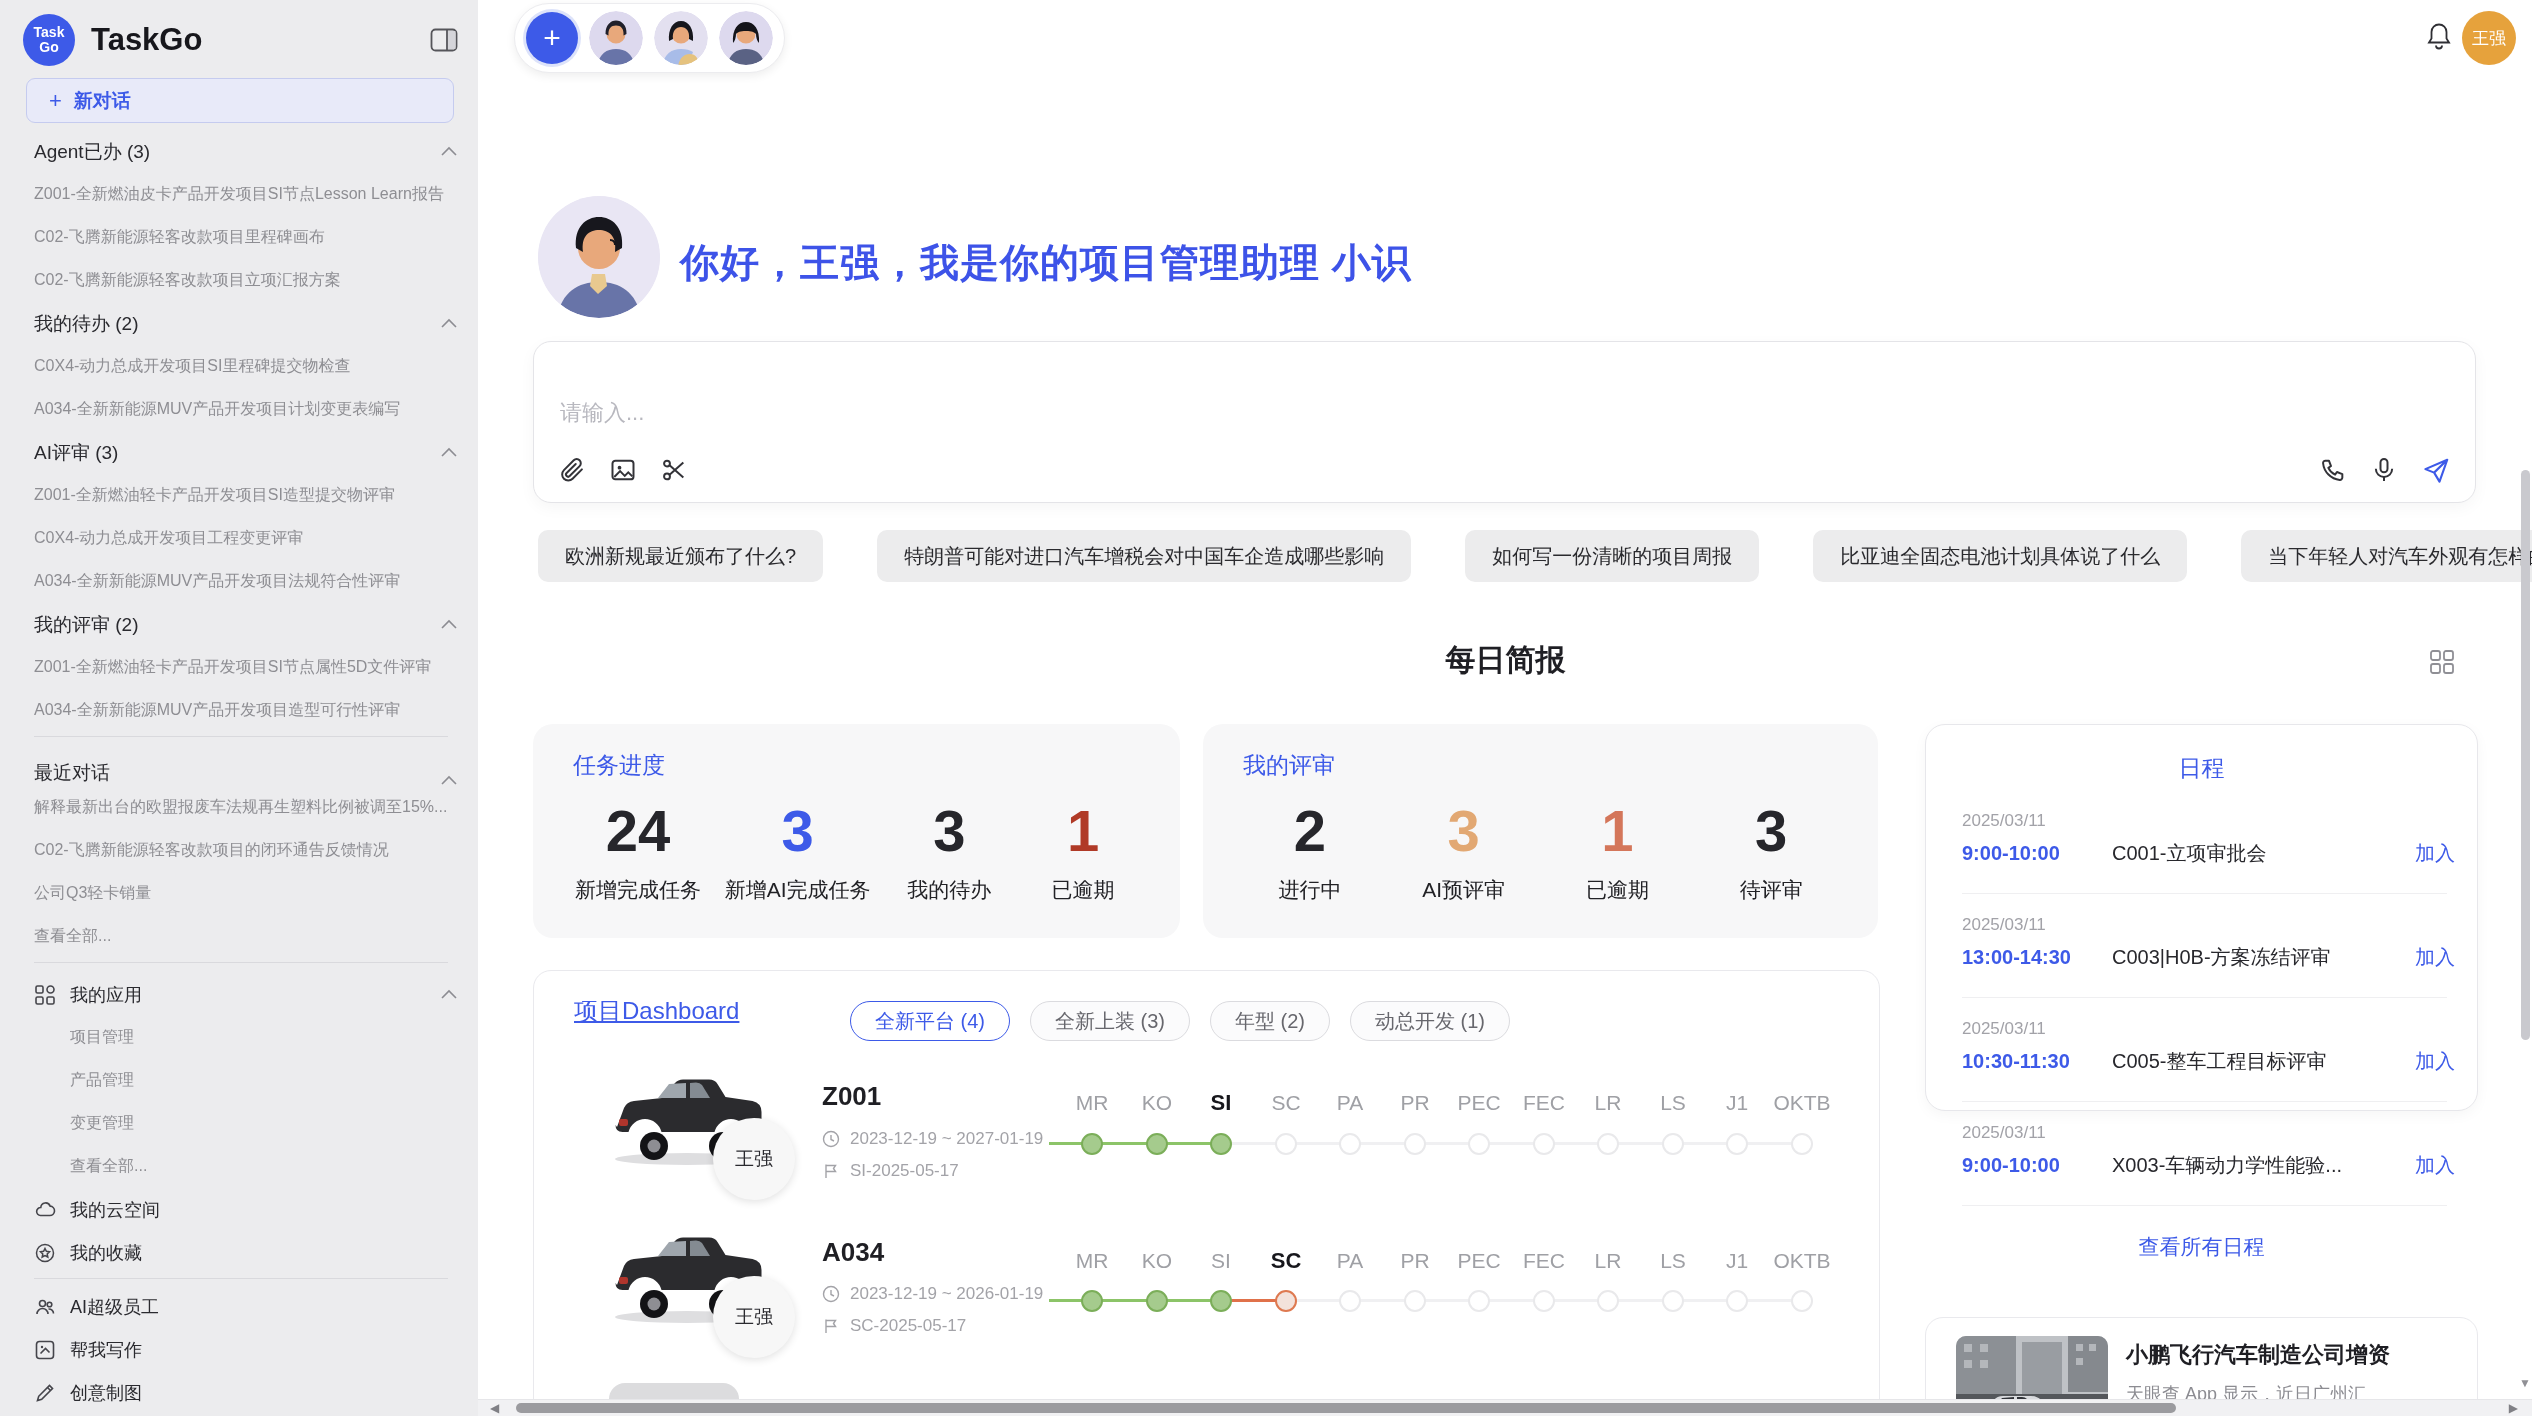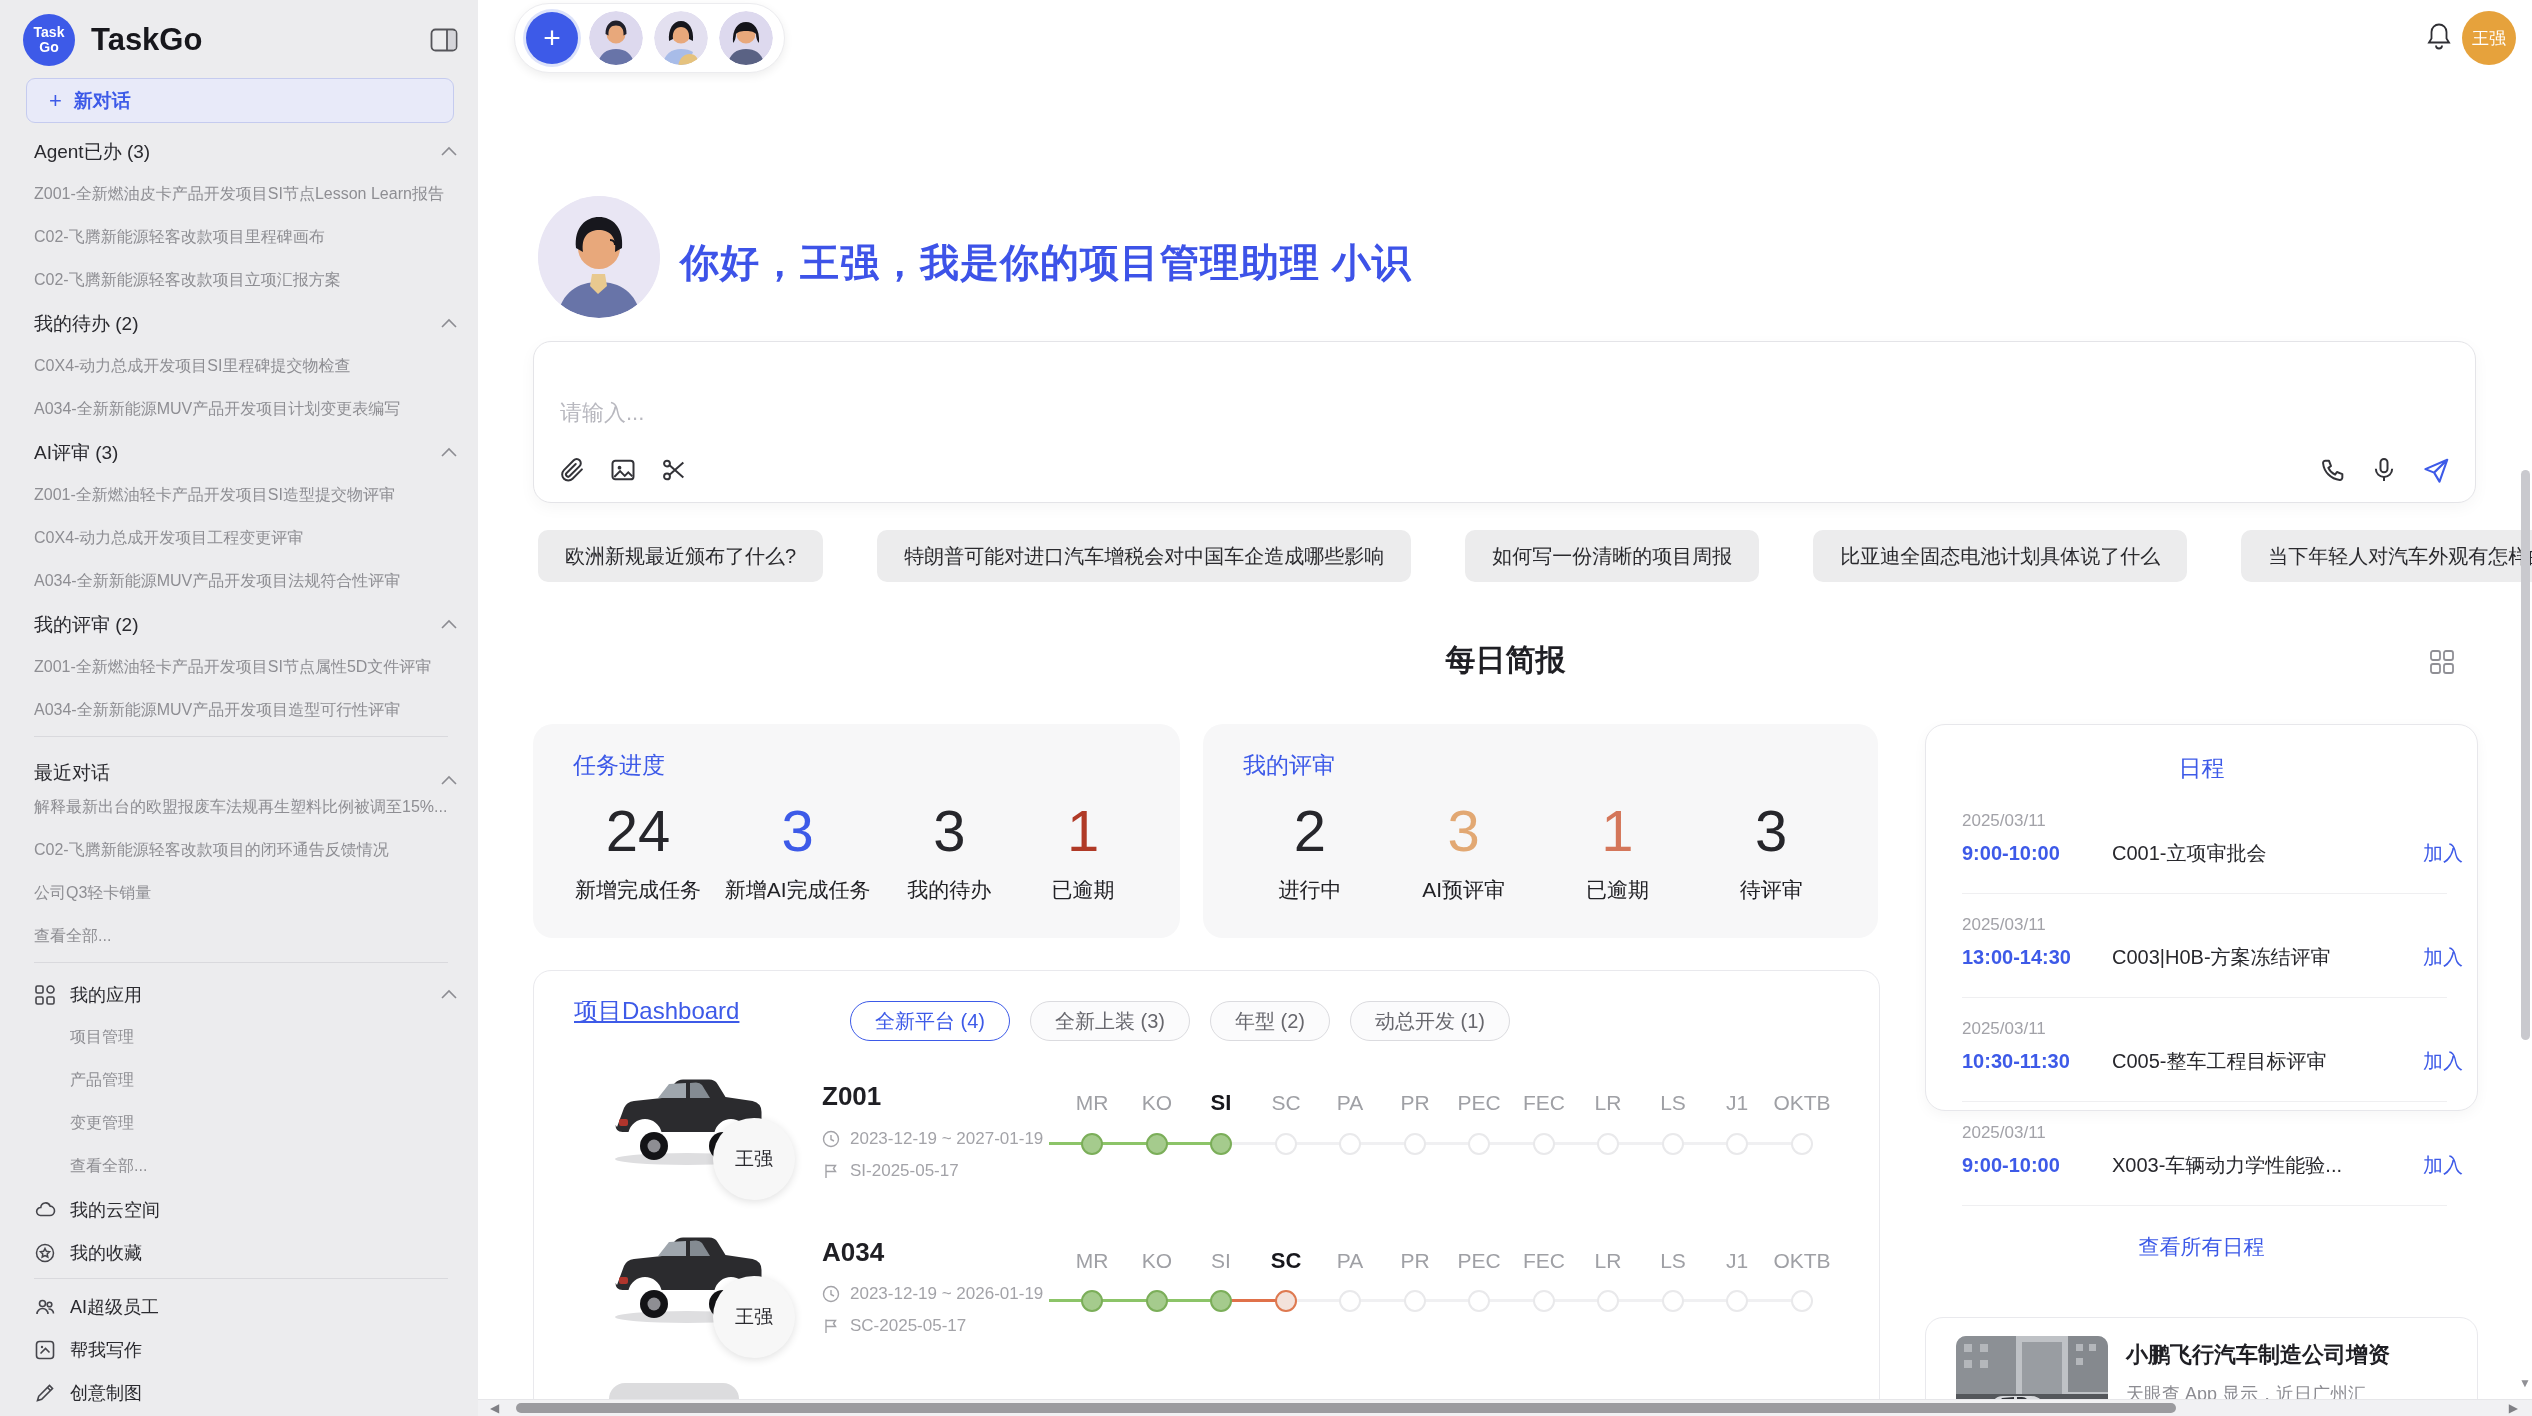--- a/index.html
+++ b/index.html
@@ -40,21 +40,21 @@
   
   .chips{position:absolute;left:538px;top:530px;display:flex;gap:54px;}
   .chip{height:52px;display:flex;align-items:center;padding:0 27px;background:#ECECED;border-radius:10px;font-size:20px;color:#2A2A2E;white-space:nowrap;cursor:pointer;}
   
   .brief-title{position:absolute;left:533px;top:640px;width:1945px;text-align:center;font-size:30px;font-weight:700;color:#1F1F24;}
   .layout-icon{position:absolute;left:2428px;top:648px;width:28px;height:28px;cursor:pointer;}
   .stat-card{position:absolute;top:724px;height:214px;background:#F7F7F8;border-radius:20px;box-sizing:border-box;}
   .stat-card .sc-title{position:absolute;left:40px;top:26px;font-size:23px;color:#3D5AE8;}
   .stat-grid{position:absolute;left:0;right:0;top:64px;display:flex;justify-content:space-around;padding:0 30px;}
   .stat{text-align:center;min-width:110px;}
-  .stat .num{font-size:58px;font-weight:400;color:#26262B;line-height:86px;}
+  .stat .num{font-size:58px;font-weight:700;color:#26262B;line-height:86px;}
   .stat .lbl{font-size:21px;color:#222226;margin-top:2px;}
   .num.c-blue{color:#3D5AE8;} .num.c-red{color:#B03A27;} .num.c-tan{color:#E2A873;} .num.c-salmon{color:#D4765A;}
   
   .dash{position:absolute;left:533px;top:970px;width:1347px;height:460px;box-sizing:border-box;background:#fff;border:1px solid #E9E9ED;border-radius:18px;}
   .dash-title{position:absolute;left:40px;top:24px;font-size:24px;color:#3D5AE8;text-decoration:underline;}
   .dash-tabs{position:absolute;left:316px;top:30px;display:flex;gap:20px;}
   .dtab{height:40px;box-sizing:border-box;display:flex;align-items:center;padding:0 24px;border-radius:21px;border:1px solid #DBDBDF;background:#FBFBFC;color:#67676D;font-size:20px;cursor:pointer;white-space:nowrap;}
   .dtab.active{border-color:#3D5AE8;color:#3D5AE8;background:#fff;}
   .proj-car{position:absolute;left:63px;width:180px;height:105px;}
   .owner-badge{position:absolute;width:82px;height:82px;border-radius:50%;background:#F7F7F7;box-shadow:0 2px 8px rgba(0,0,0,0.12);display:flex;align-items:center;justify-content:center;font-size:19px;color:#2A2A2F;}
@@ -65,21 +65,21 @@
   .ms-dot{position:absolute;width:22px;height:22px;border-radius:50%;box-sizing:border-box;background:#fff;border:2px solid #E9E9EB;}
   .ms-dot.done{background:#A5CB8D;border-color:#7BAE59;}
   .ms-dot.overdue{background:#F3E2DB;border-color:#DE7950;}
   .ms-line{position:absolute;height:3px;background:#F0F0F2;}
   .ms-line.green{background:#8CC468;}
   .ms-line.orange{background:#E0714A;}
   .third-sliver{position:absolute;left:75px;top:412px;width:130px;height:34px;border-radius:16px 16px 0 0;background:#DCDCDE;}
   
   .sched{position:absolute;left:1925px;top:724px;width:553px;height:387px;box-sizing:border-box;background:#fff;border:1px solid #E7E7EB;border-radius:20px;box-shadow:0 4px 14px rgba(0,0,0,0.04);}
   .sched-title{position:absolute;left:0;right:0;top:28px;text-align:center;font-size:23px;color:#3D5AE8;}
-  .sch-entry{position:absolute;left:36px;right:14px;}
+  .sch-entry{position:absolute;left:36px;right:22px;}
   .sch-date{font-size:17px;color:#A2A2A8;}
   .sch-main{display:flex;align-items:center;margin-top:9px;}
   .sch-time{font-size:20px;font-weight:600;color:#3D5AE8;width:150px;}
   .sch-name{font-size:20px;color:#28282D;flex:1;white-space:nowrap;overflow:hidden;}
   .sch-join{font-size:20px;color:#3D5AE8;cursor:pointer;}
   .sch-div{position:absolute;left:36px;right:30px;border:none;border-top:1px solid #EFEFF1;margin:0;}
   .sch-all{position:absolute;left:0;right:0;top:508px;text-align:center;font-size:21px;color:#3D5AE8;cursor:pointer;}
   
   .news{position:absolute;left:1925px;top:1317px;width:553px;height:170px;box-sizing:border-box;background:#fff;border:1px solid #E9E9ED;border-radius:18px;}
   .news-img{position:absolute;left:30px;top:18px;width:152px;height:92px;border-radius:10px;overflow:hidden;}

